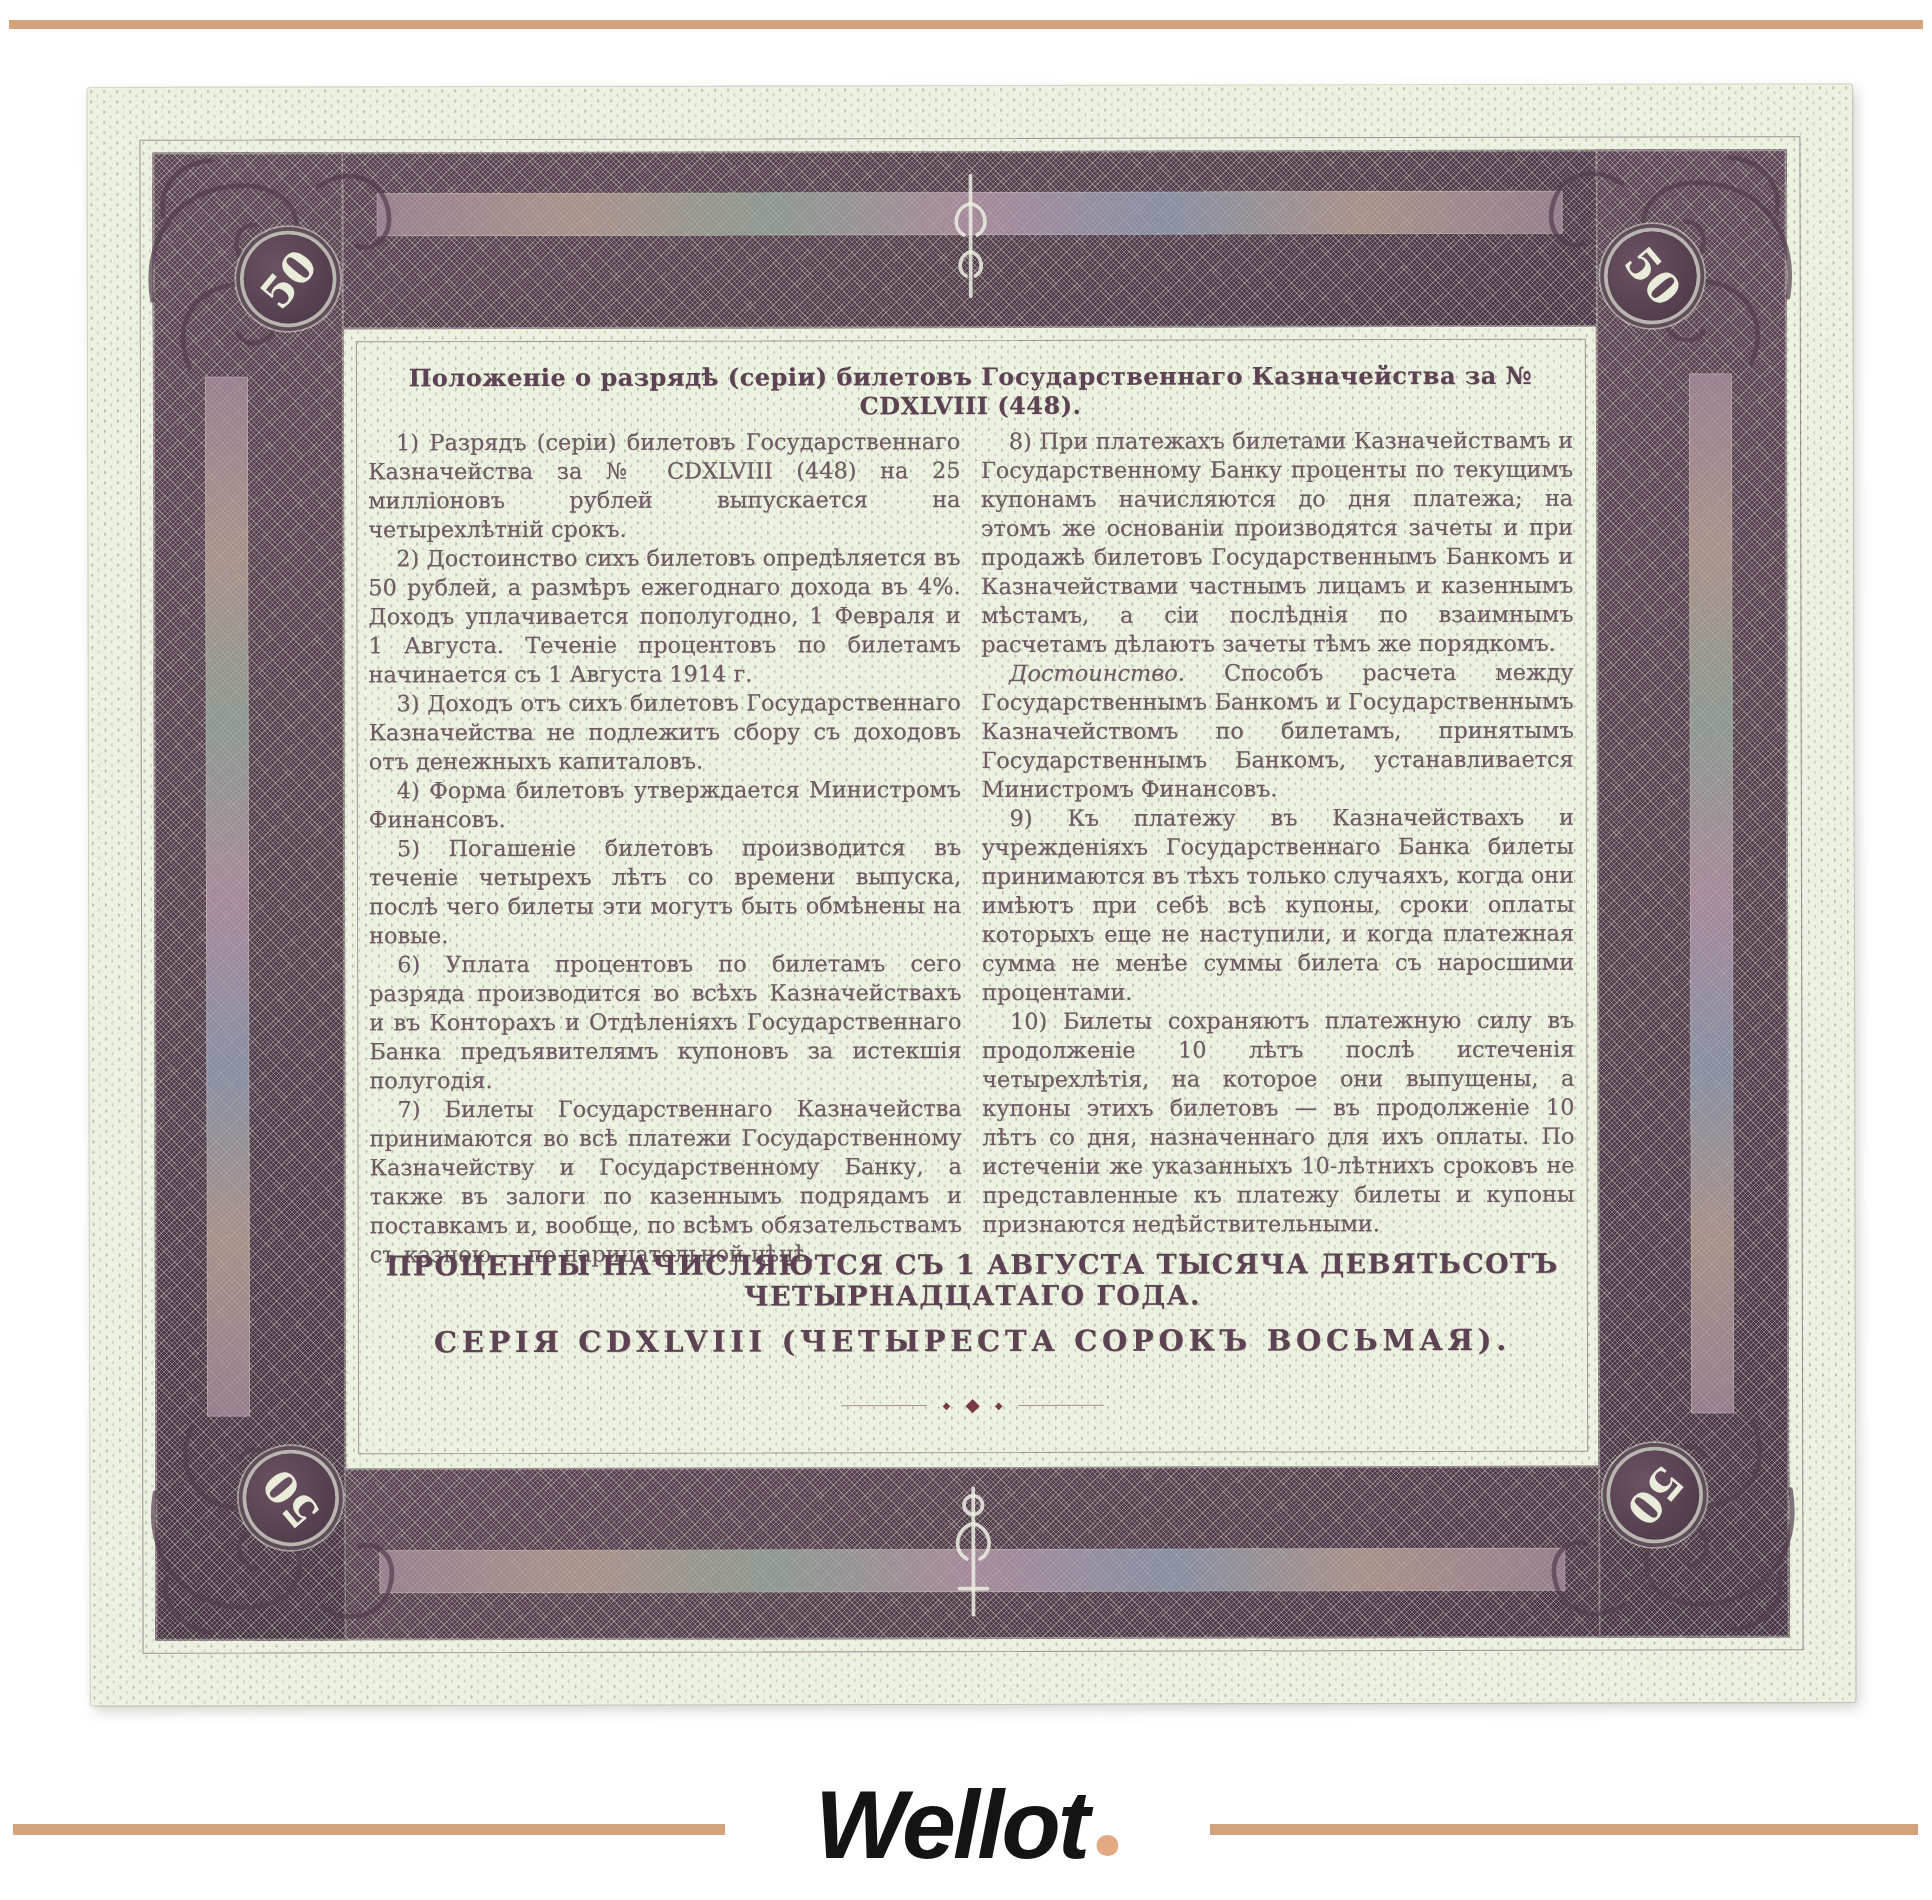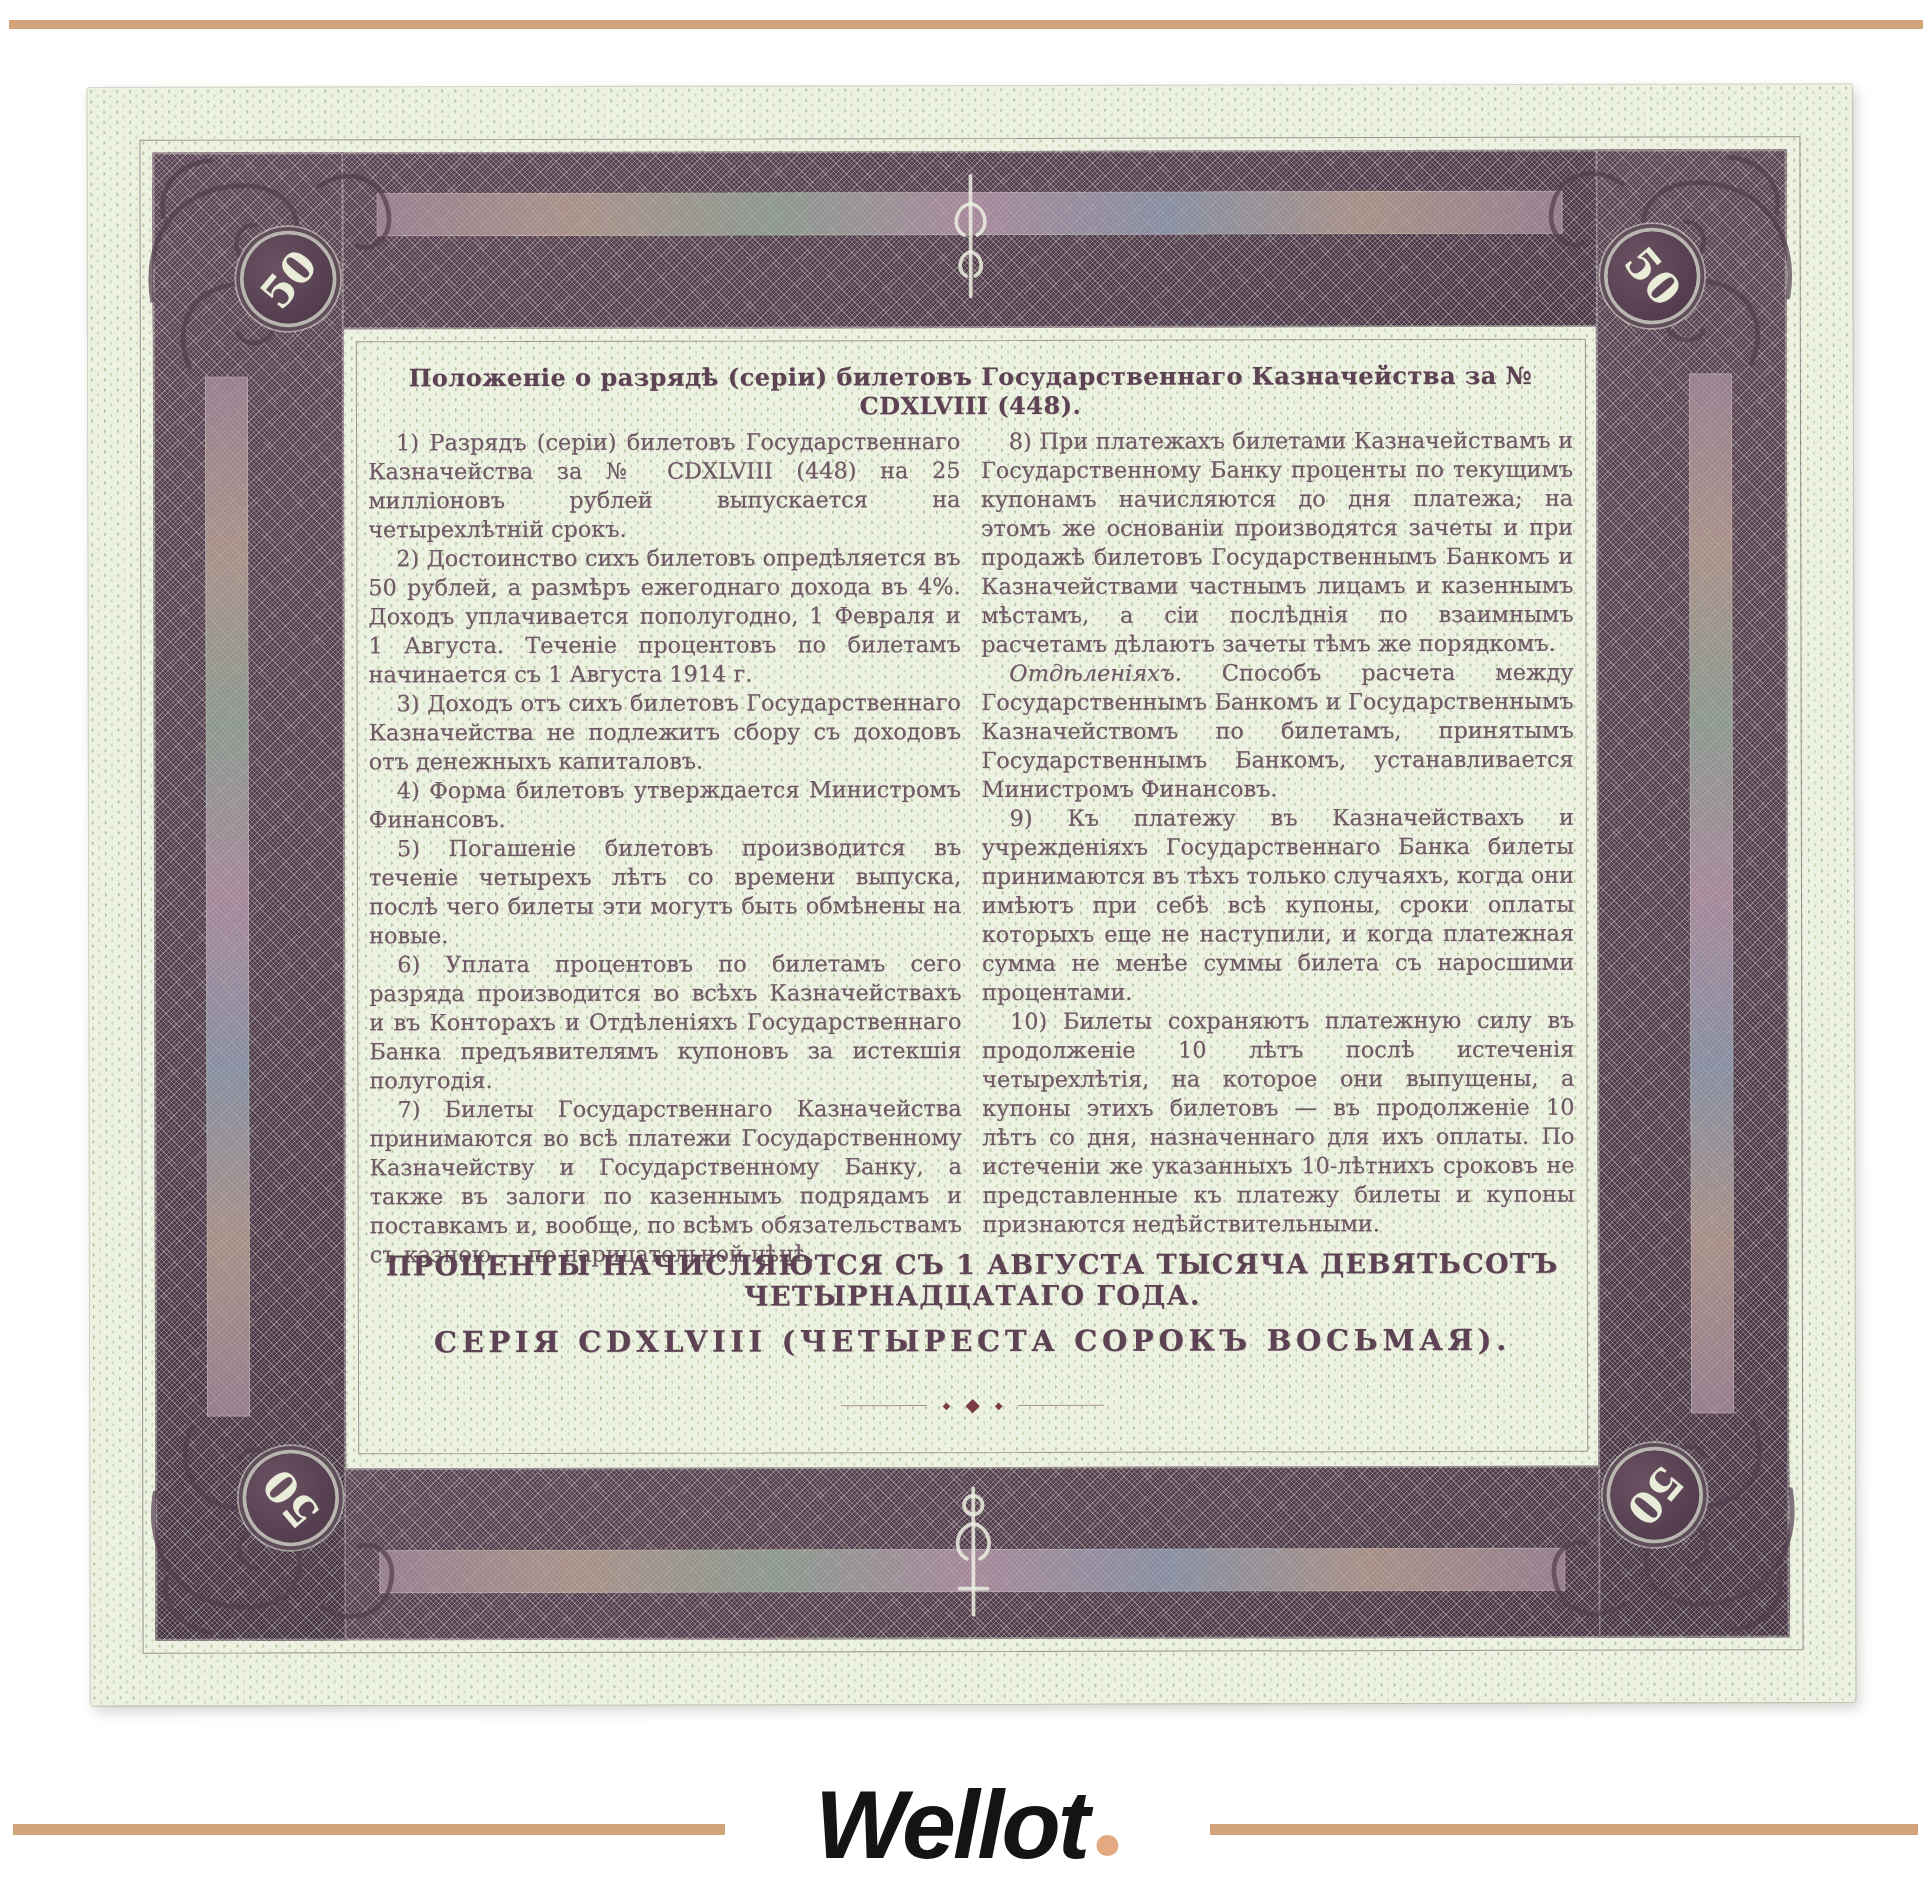--- a/index.html
+++ b/index.html
@@ -199,21 +199,21 @@
           <p>1) Разрядъ (серіи) билетовъ Государственнаго Казначейства за № CDXLVIII (448) на 25 милліоновъ рублей выпускается на четырехлѣтній срокъ.</p>
           <p>2) Достоинство сихъ билетовъ опредѣляется въ 50 рублей, а размѣръ ежегоднаго дохода въ 4%. Доходъ уплачивается пополугодно, 1 Февраля и 1 Августа. Теченіе процентовъ по билетамъ начинается съ 1 Августа 1914 г.</p>
           <p>3) Доходъ отъ сихъ билетовъ Государственнаго Казначейства не подлежитъ сбору съ доходовъ отъ денежныхъ капиталовъ.</p>
           <p>4) Форма билетовъ утверждается Министромъ Финансовъ.</p>
           <p>5) Погашеніе билетовъ производится въ теченіе четырехъ лѣтъ со времени выпуска, послѣ чего билеты эти могутъ быть обмѣнены на новые.</p>
           <p>6) Уплата процентовъ по билетамъ сего разряда производится во всѣхъ Казначействахъ и въ Конторахъ и Отдѣленіяхъ Государственнаго Банка предъявителямъ купоновъ за истекшія полугодія.</p>
           <p>7) Билеты Государственнаго Казначейства принимаются во всѣ платежи Государственному Казначейству и Государственному Банку, а также въ залоги по казеннымъ подрядамъ и поставкамъ и, вообще, по всѣмъ обязательствамъ съ казною — по нарицательной цѣнѣ.</p>
         </div>
       <div class="col">
           <p>8) При платежахъ билетами Казначействамъ и Государственному Банку проценты по текущимъ купонамъ начисляются до дня платежа; на этомъ же основаніи производятся зачеты и при продажѣ билетовъ Государственнымъ Банкомъ и Казначействами частнымъ лицамъ и казеннымъ мѣстамъ, а сіи послѣднія по взаимнымъ расчетамъ дѣлаютъ зачеты тѣмъ же порядкомъ.</p>
-          <p><i>Отдѣленіяхъ.</i> Способъ расчета между Государственнымъ Банкомъ и Государственнымъ Казначействомъ по билетамъ, принятымъ Государственнымъ Банкомъ, устанавливается Министромъ Финансовъ.</p>
+          <p><i>Достоинство.</i> Способъ расчета между Государственнымъ Банкомъ и Государственнымъ Казначействомъ по билетамъ, принятымъ Государственнымъ Банкомъ, устанавливается Министромъ Финансовъ.</p>
           <p>9) Къ платежу въ Казначействахъ и учрежденіяхъ Государственнаго Банка билеты принимаются въ тѣхъ только случаяхъ, когда они имѣютъ при себѣ всѣ купоны, сроки оплаты которыхъ еще не наступили, и когда платежная сумма не менѣе суммы билета съ наросшими процентами.</p>
           <p>10) Билеты сохраняютъ платежную силу въ продолженіе 10 лѣтъ послѣ истеченія четырехлѣтія, на которое они выпущены, а купоны этихъ билетовъ — въ продолженіе 10 лѣтъ со дня, назначеннаго для ихъ оплаты. По истеченіи же указанныхъ 10-лѣтнихъ сроковъ не представленные къ платежу билеты и купоны признаются недѣйствительными.</p>
         </div>
     </div>
 
     <div class="footer-line1">ПРОЦЕНТЫ НАЧИСЛЯЮТСЯ СЪ 1 АВГУСТА ТЫСЯЧА ДЕВЯТЬСОТЪ ЧЕТЫРНАДЦАТАГО ГОДА.</div>
     <div class="footer-line2">СЕРІЯ CDXLVIII (ЧЕТЫРЕСТА СОРОКЪ ВОСЬМАЯ).</div>
 
     <div class="orn-row">
       <span class="d-small">◆</span>

